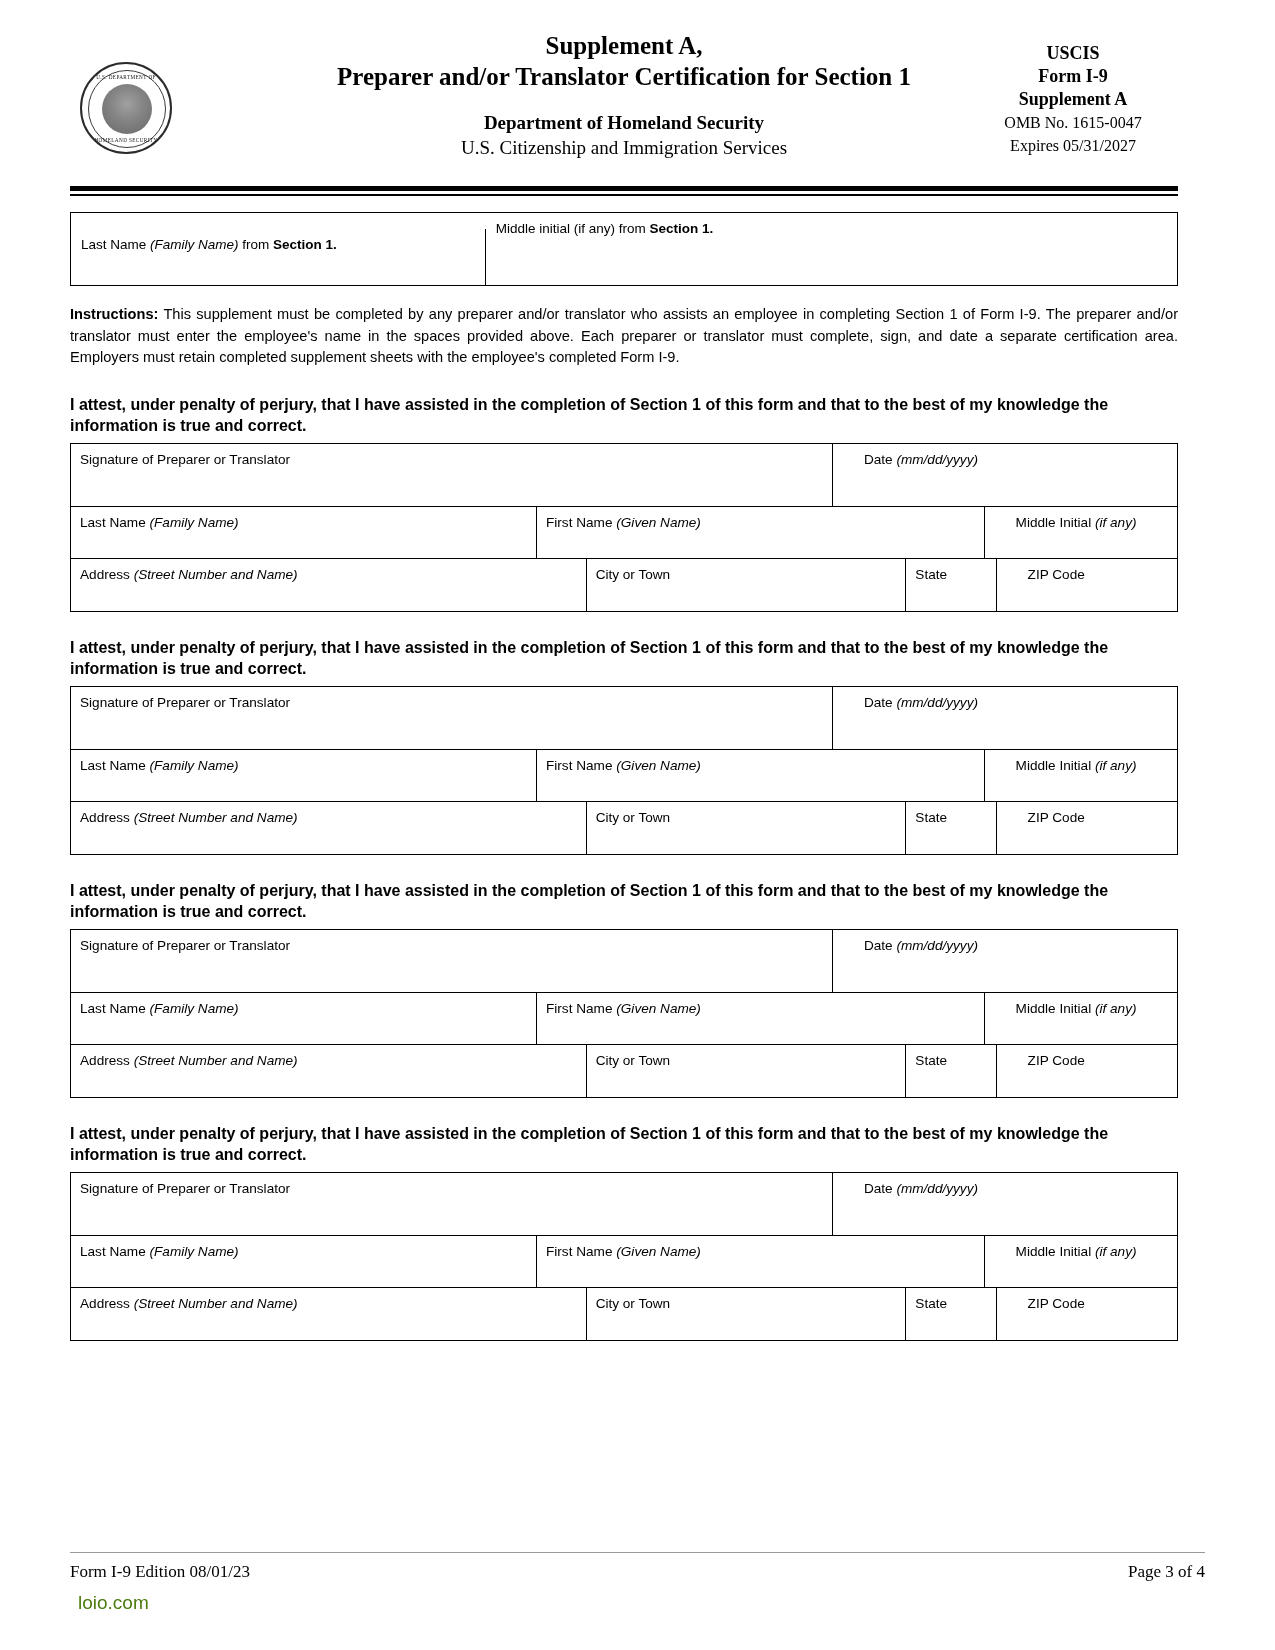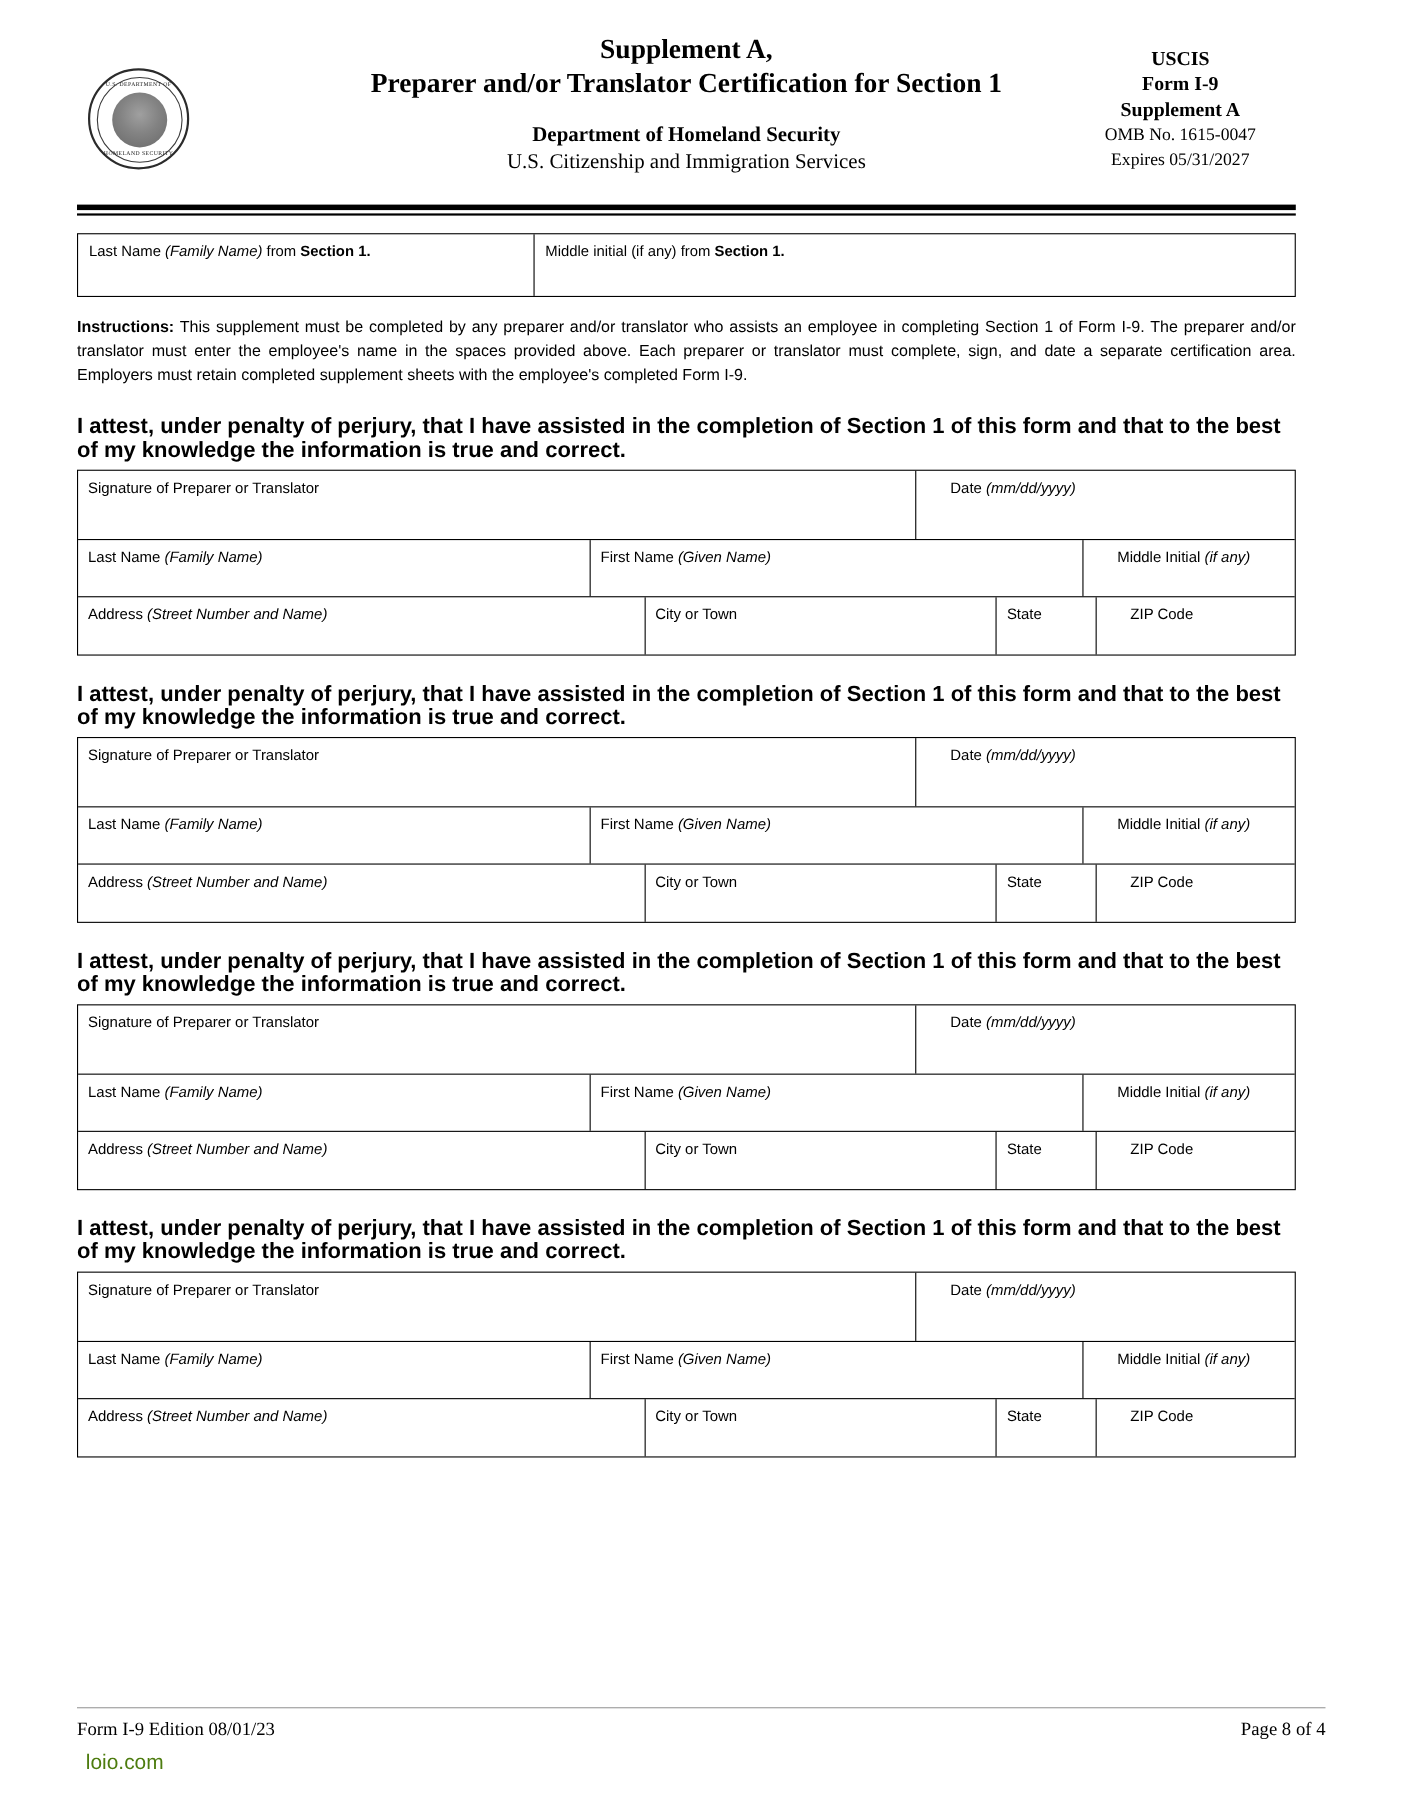--- a/index.html
+++ b/index.html
@@ -124,39 +124,39 @@
     border: 1px solid #000;
     margin-top: 16px;
   }
   .name-cell {
     padding: 8px 10px 0 10px;
     height: 56px;
     font-size: 13.5px;
     border-right: 1px solid #000;
   }
   .name-cell:last-child { border-right: none; }
-  .nc-1 { width: 37.5%; }
+  .nc-1 { width: 37.5%; margin-top: 16px; }
   .nc-2 { width: 31.5%; }
   .nc-3 { width: 31%; }
 
   .it { font-style: italic; }
   .bd { font-weight: bold; }
 
   
   .instructions {
     margin-top: 18px;
     font-size: 14.6px;
     line-height: 21.5px;
     text-align: justify;
   }
 
   
   .attest {
     font-weight: bold;
-    font-size: 20px;
+    font-size: 16px;
     line-height: 21px;
     margin-top: 25px;
     margin-bottom: 7px;
   }
   .cert-table {
     border: 1px solid #000;
   }
   .row {
     display: flex;
     border-bottom: 1px solid #000;
@@ -407,18 +407,18 @@
       <div class="cell c-zip">
         <span>ZIP Code</span>
       </div>
     </div>
   </div>
 
   <div class="footer">
     <div class="footer-rule"></div>
     <div class="footer-row">
       <div>Form I-9   Edition   08/01/23</div>
-      <div>Page 8 of 4</div>
+      <div>Page 3 of 4</div>
     </div>
   </div>
   <div class="watermark">loio.com</div>
 
 </div>
 
 </body></html>

